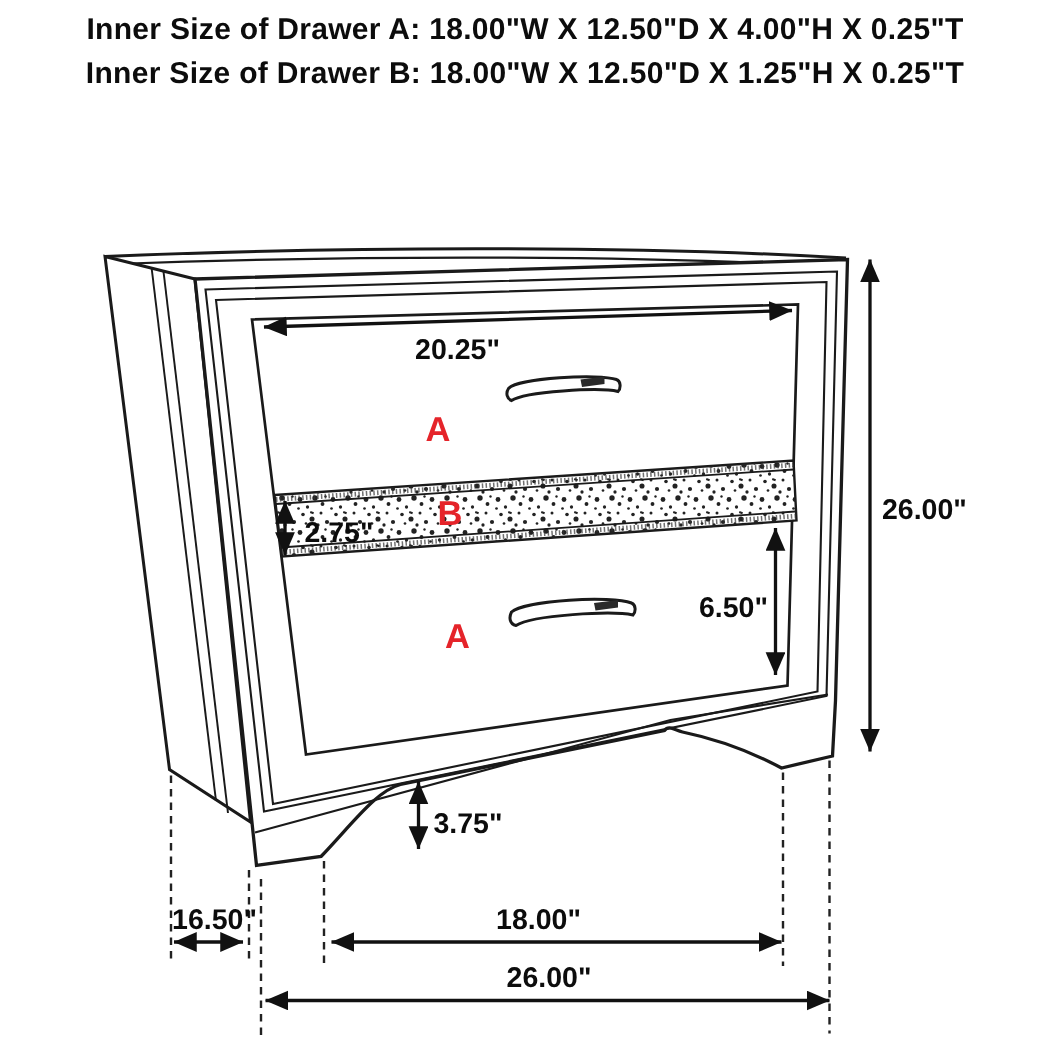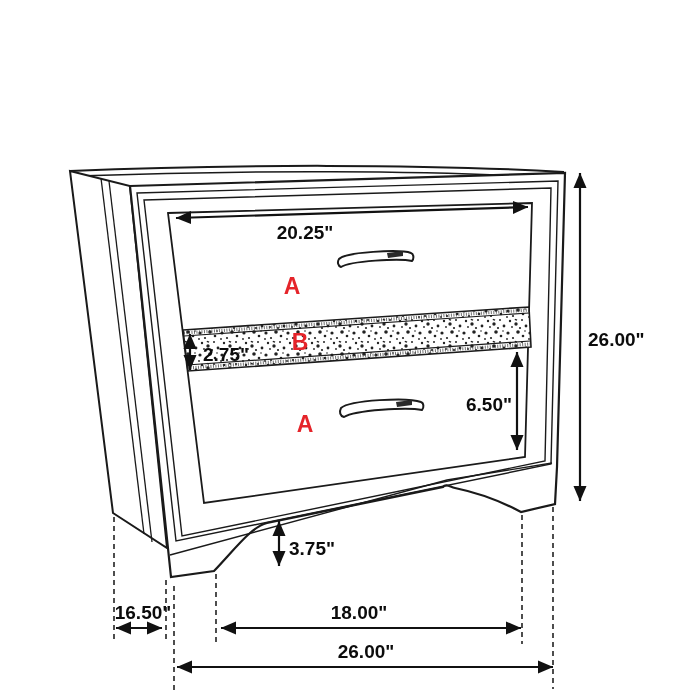--- a/index.html
+++ b/index.html
@@ -18,20 +18,24 @@
   .dim{stroke:#111111;stroke-width:2.2;fill:none;}
   .dash{stroke:#222222;stroke-width:1.6;fill:none;stroke-dasharray:5 4;}
   text.dimlab{font-family:"Liberation Sans",sans-serif;font-weight:bold;font-size:19px;fill:#0c0c0c;}
   text.redlab{font-family:"Liberation Sans",sans-serif;font-weight:bold;font-size:23px;}
 </style>
 </head>
 <body>
 
 <div class="page">
 
+  <div class="hdr">
+    <div>Inner Size of Drawer A: 18.00"W X 12.50"D X 4.00"H X 0.25"T</div>
+    <div>Inner Size of Drawer B: 18.00"W X 12.50"D X 1.25"H X 0.25"T</div>
+  </div>
 
   <svg width="700" height="700" viewBox="0 0 700 700">
     <defs>
       <marker id="ah" markerWidth="8" markerHeight="7" refX="6.9" refY="3" orient="auto-start-reverse">
         <path d="M0,0 L7,3 L0,6 Z" fill="#111111"></path>
       </marker>
       <pattern id="speck" patternUnits="userSpaceOnUse" width="22" height="22">
         <circle cx="2" cy="3" r="1.6" fill="#222"></circle>
         <circle cx="7" cy="8" r="1.1" fill="#222"></circle>
         <circle cx="12" cy="2" r="1.8" fill="#222"></circle>

